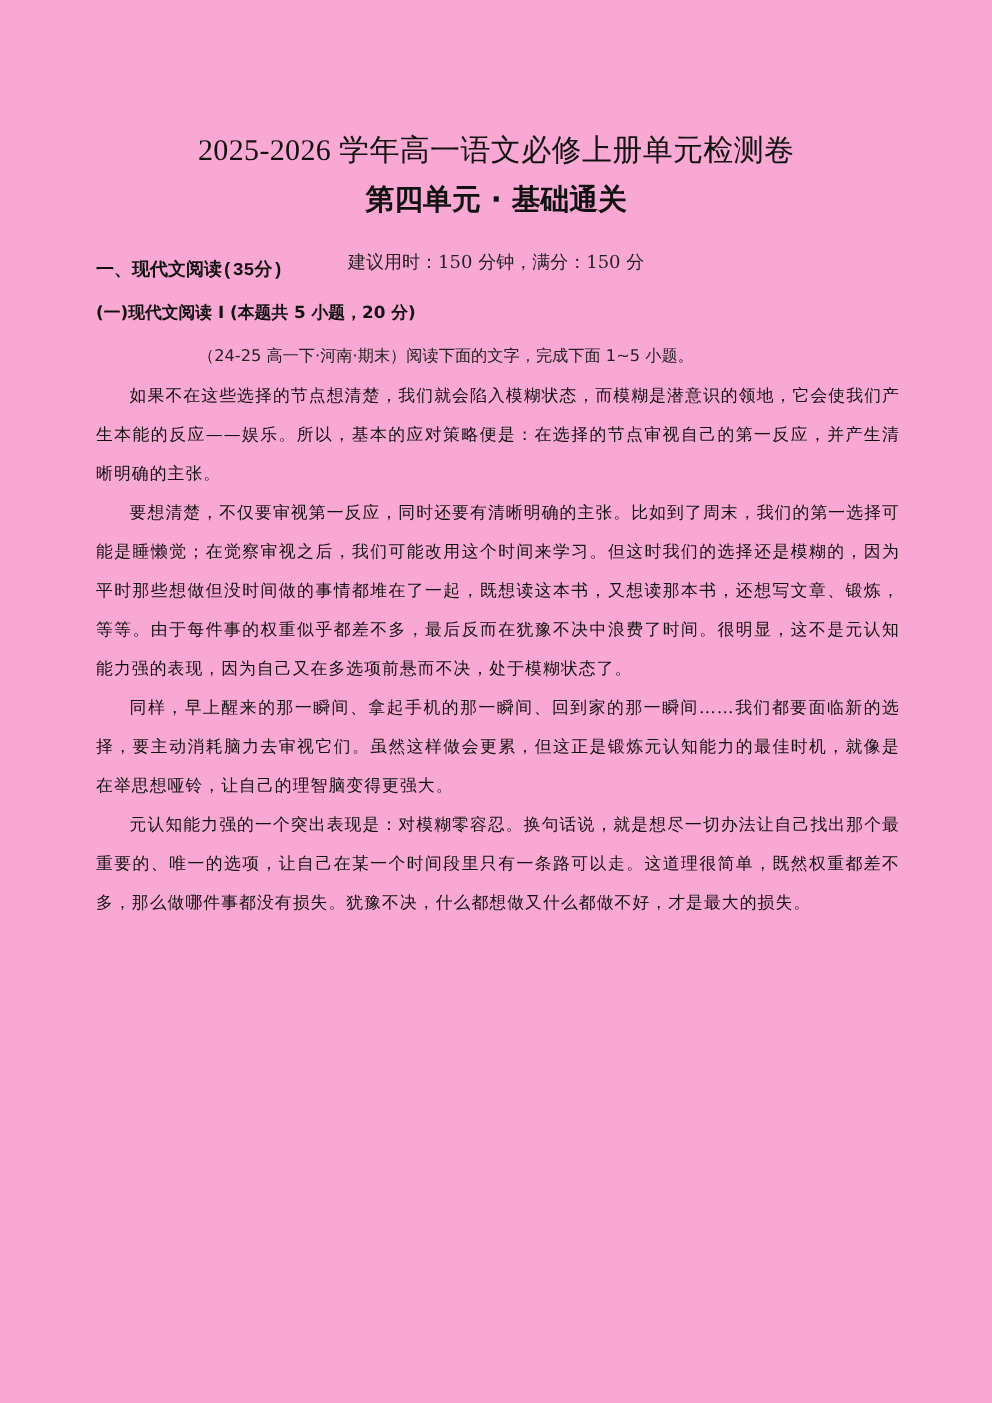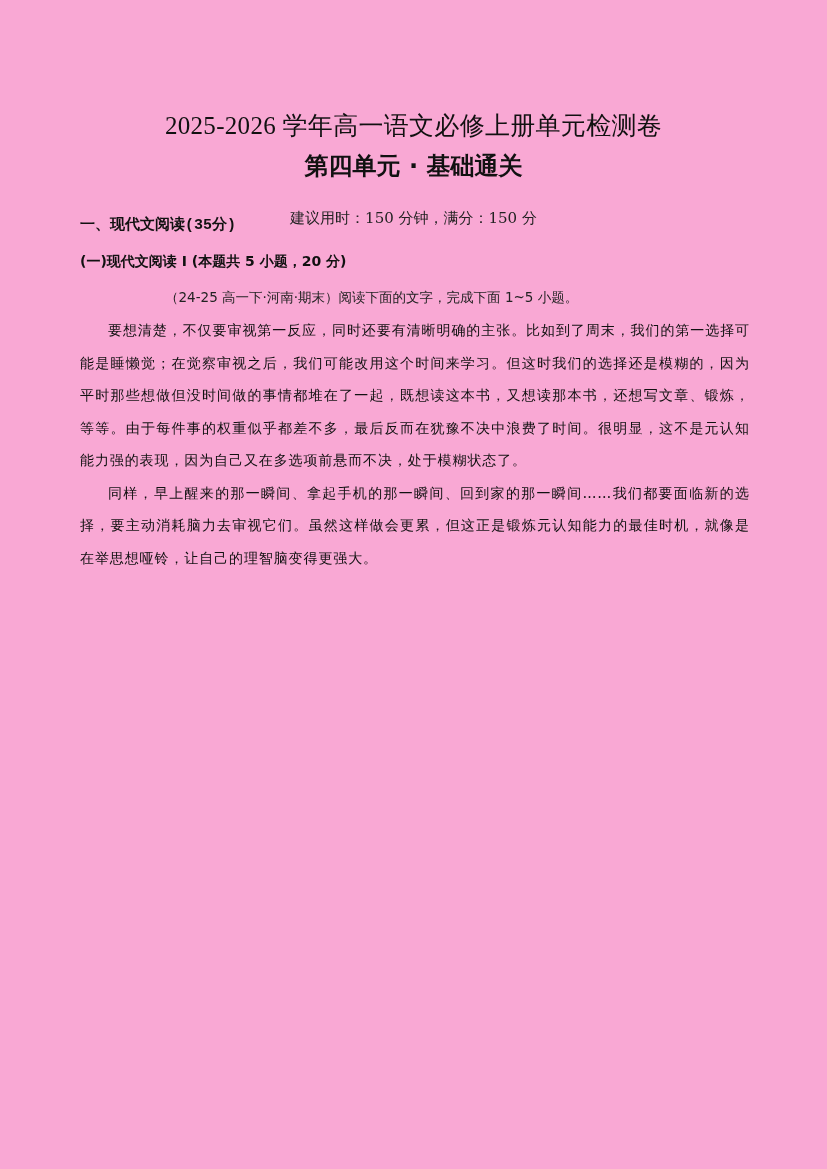--- a/index.html
+++ b/index.html
@@ -53,16 +53,18 @@
 
 <div class="page">
   <div class="title">2025-2026 学年高一语文必修上册单元检测卷</div>
   <div class="subtitle">第四单元 · 基础通关</div>
   <div class="meta">建议用时：150 分钟，满分：150 分</div>
   <div class="sec1">一、现代文阅读(35分)</div>
   <div class="sec2">(一)现代文阅读 I (本题共 5 小题，20 分)</div>
   <div class="intro">（24-25 高一下·河南·期末）阅读下面的文字，完成下面 1~5 小题。</div>
 
   <div class="body-text">
+    <p class="para">如果不在这些选择的节点想清楚，我们就会陷入模糊状态，而模糊是潜意识的领地，它会使我们产生本能的反应——娱乐。所以，基本的应对策略便是：在选择的节点审视自己的第一反应，并产生清晰明确的主张。</p>
     <p class="para">要想清楚，不仅要审视第一反应，同时还要有清晰明确的主张。比如到了周末，我们的第一选择可能是睡懒觉；在觉察审视之后，我们可能改用这个时间来学习。但这时我们的选择还是模糊的，因为平时那些想做但没时间做的事情都堆在了一起，既想读这本书，又想读那本书，还想写文章、锻炼，等等。由于每件事的权重似乎都差不多，最后反而在犹豫不决中浪费了时间。很明显，这不是元认知能力强的表现，因为自己又在多选项前悬而不决，处于模糊状态了。</p>
     <p class="para">同样，早上醒来的那一瞬间、拿起手机的那一瞬间、回到家的那一瞬间……我们都要面临新的选择，要主动消耗脑力去审视它们。虽然这样做会更累，但这正是锻炼元认知能力的最佳时机，就像是在举思想哑铃，让自己的理智脑变得更强大。</p>
+    <p class="para">元认知能力强的一个突出表现是：对模糊零容忍。换句话说，就是想尽一切办法让自己找出那个最重要的、唯一的选项，让自己在某一个时间段里只有一条路可以走。这道理很简单，既然权重都差不多，那么做哪件事都没有损失。犹豫不决，什么都想做又什么都做不好，才是最大的损失。</p>
   </div>
 </div>
 
 </body></html>

